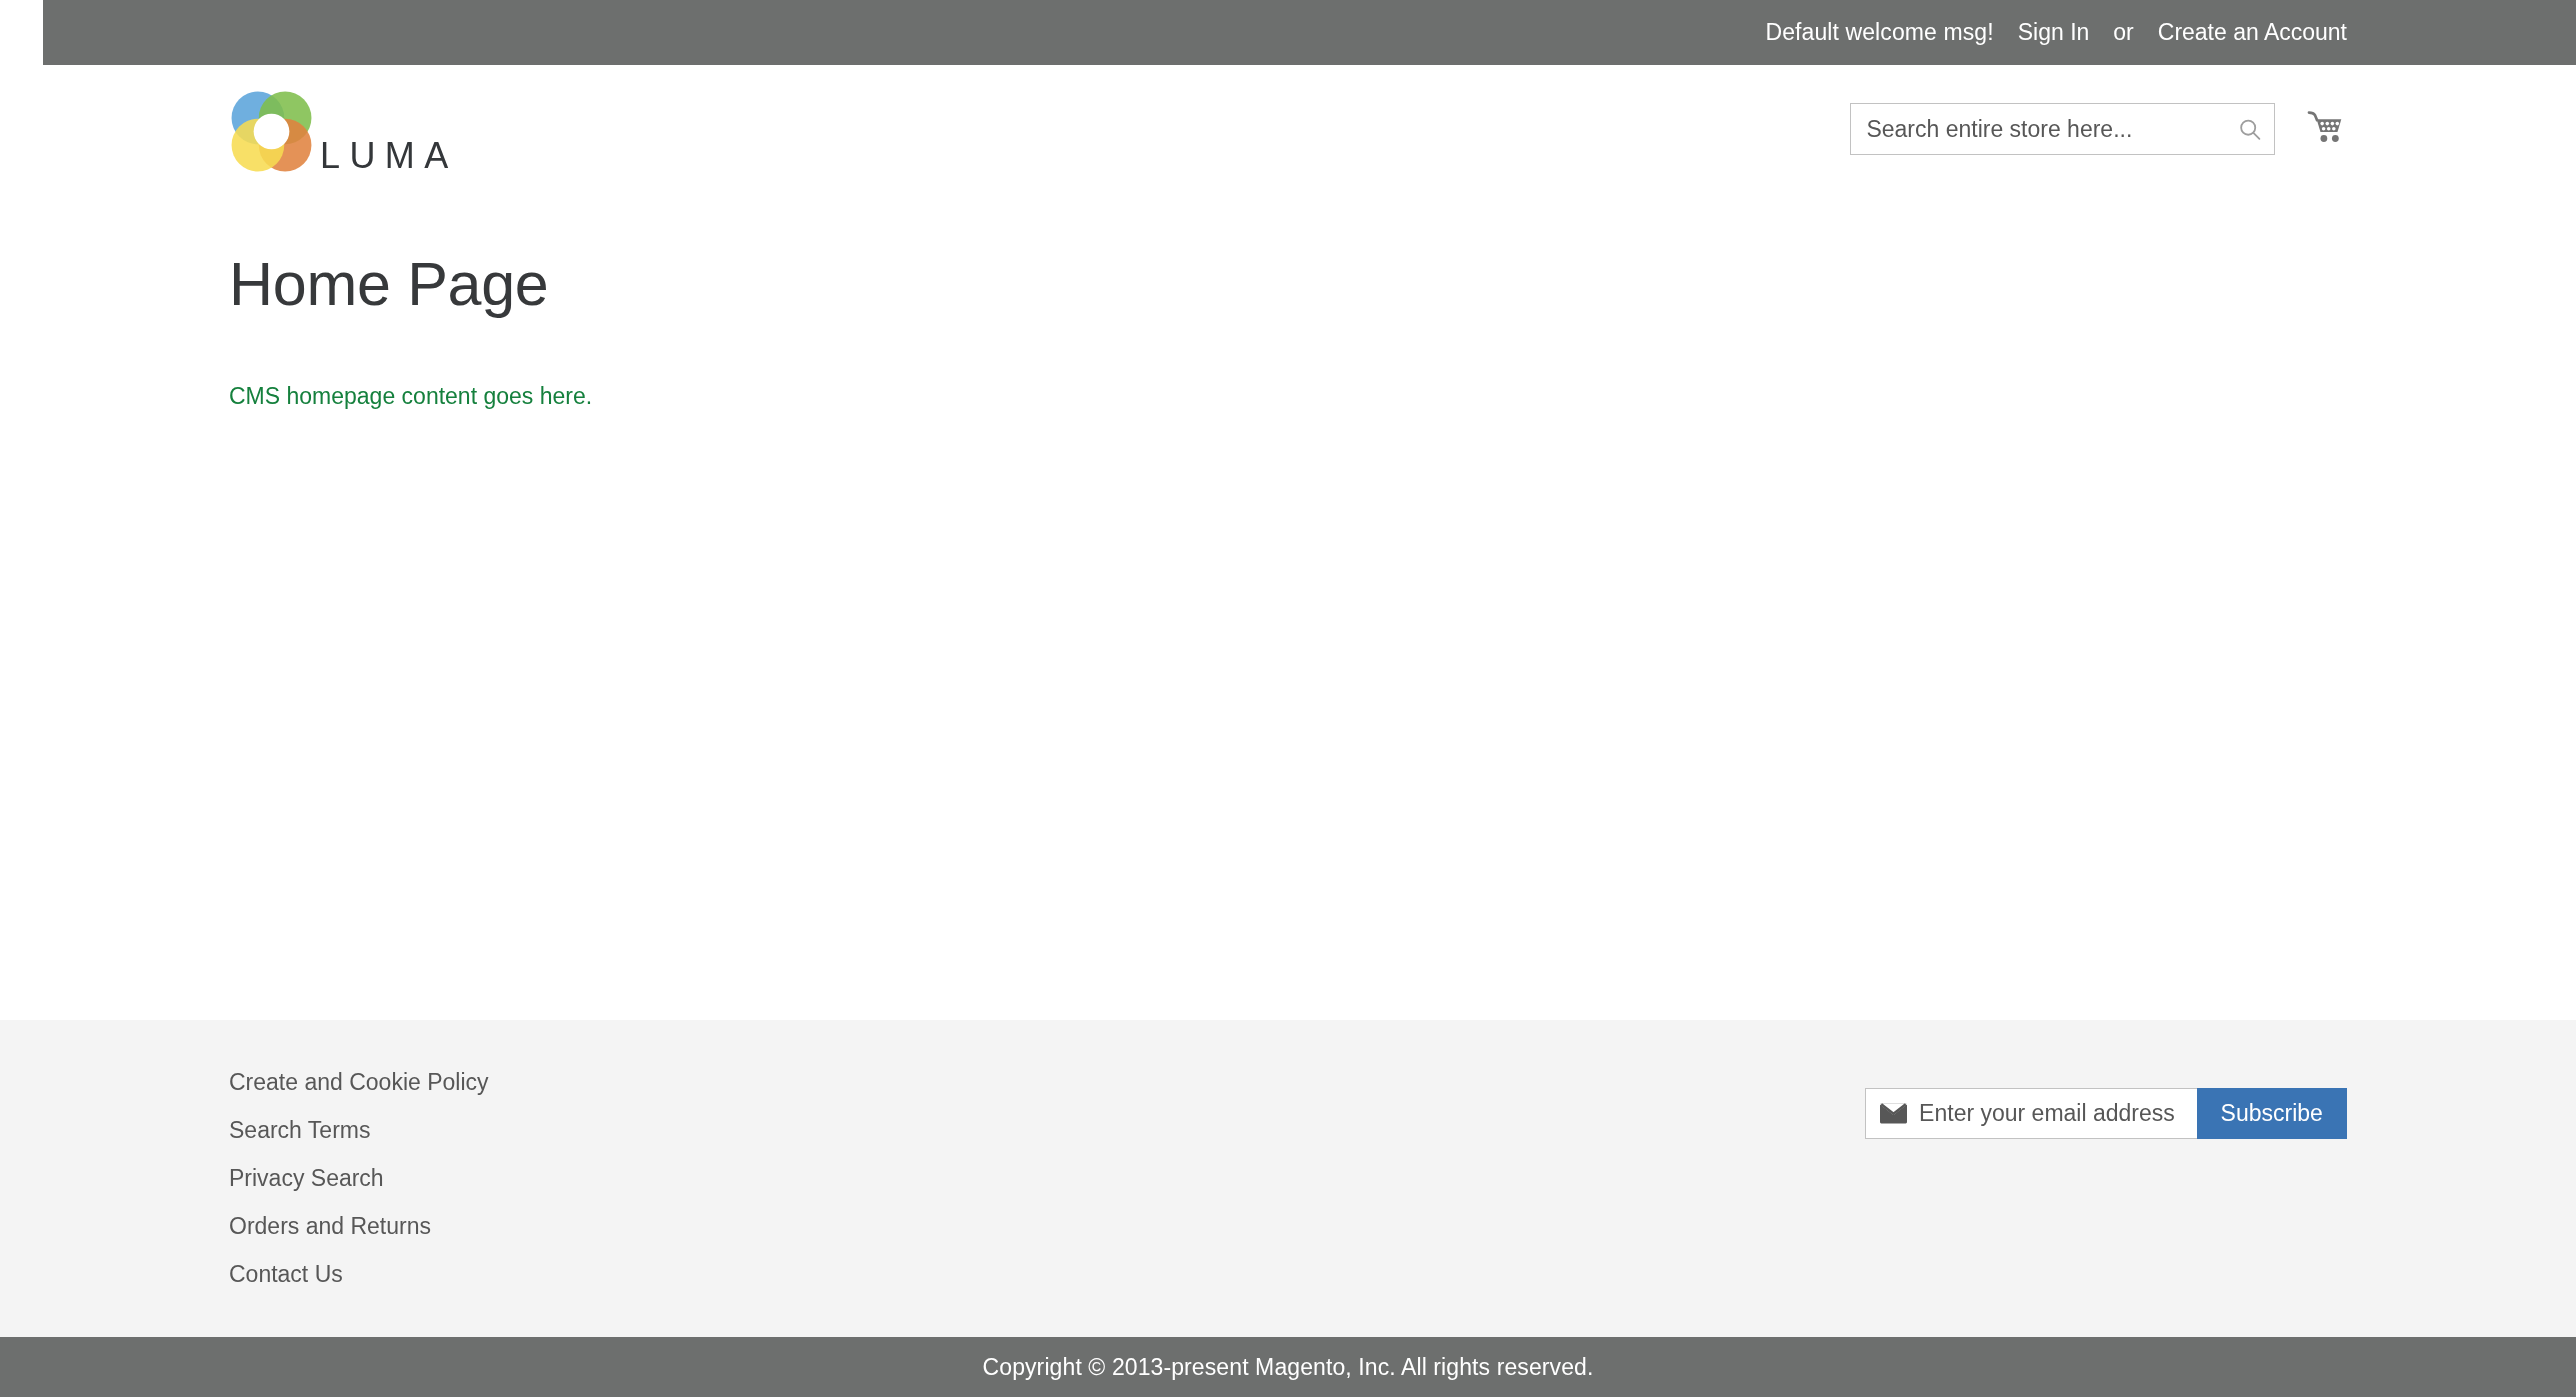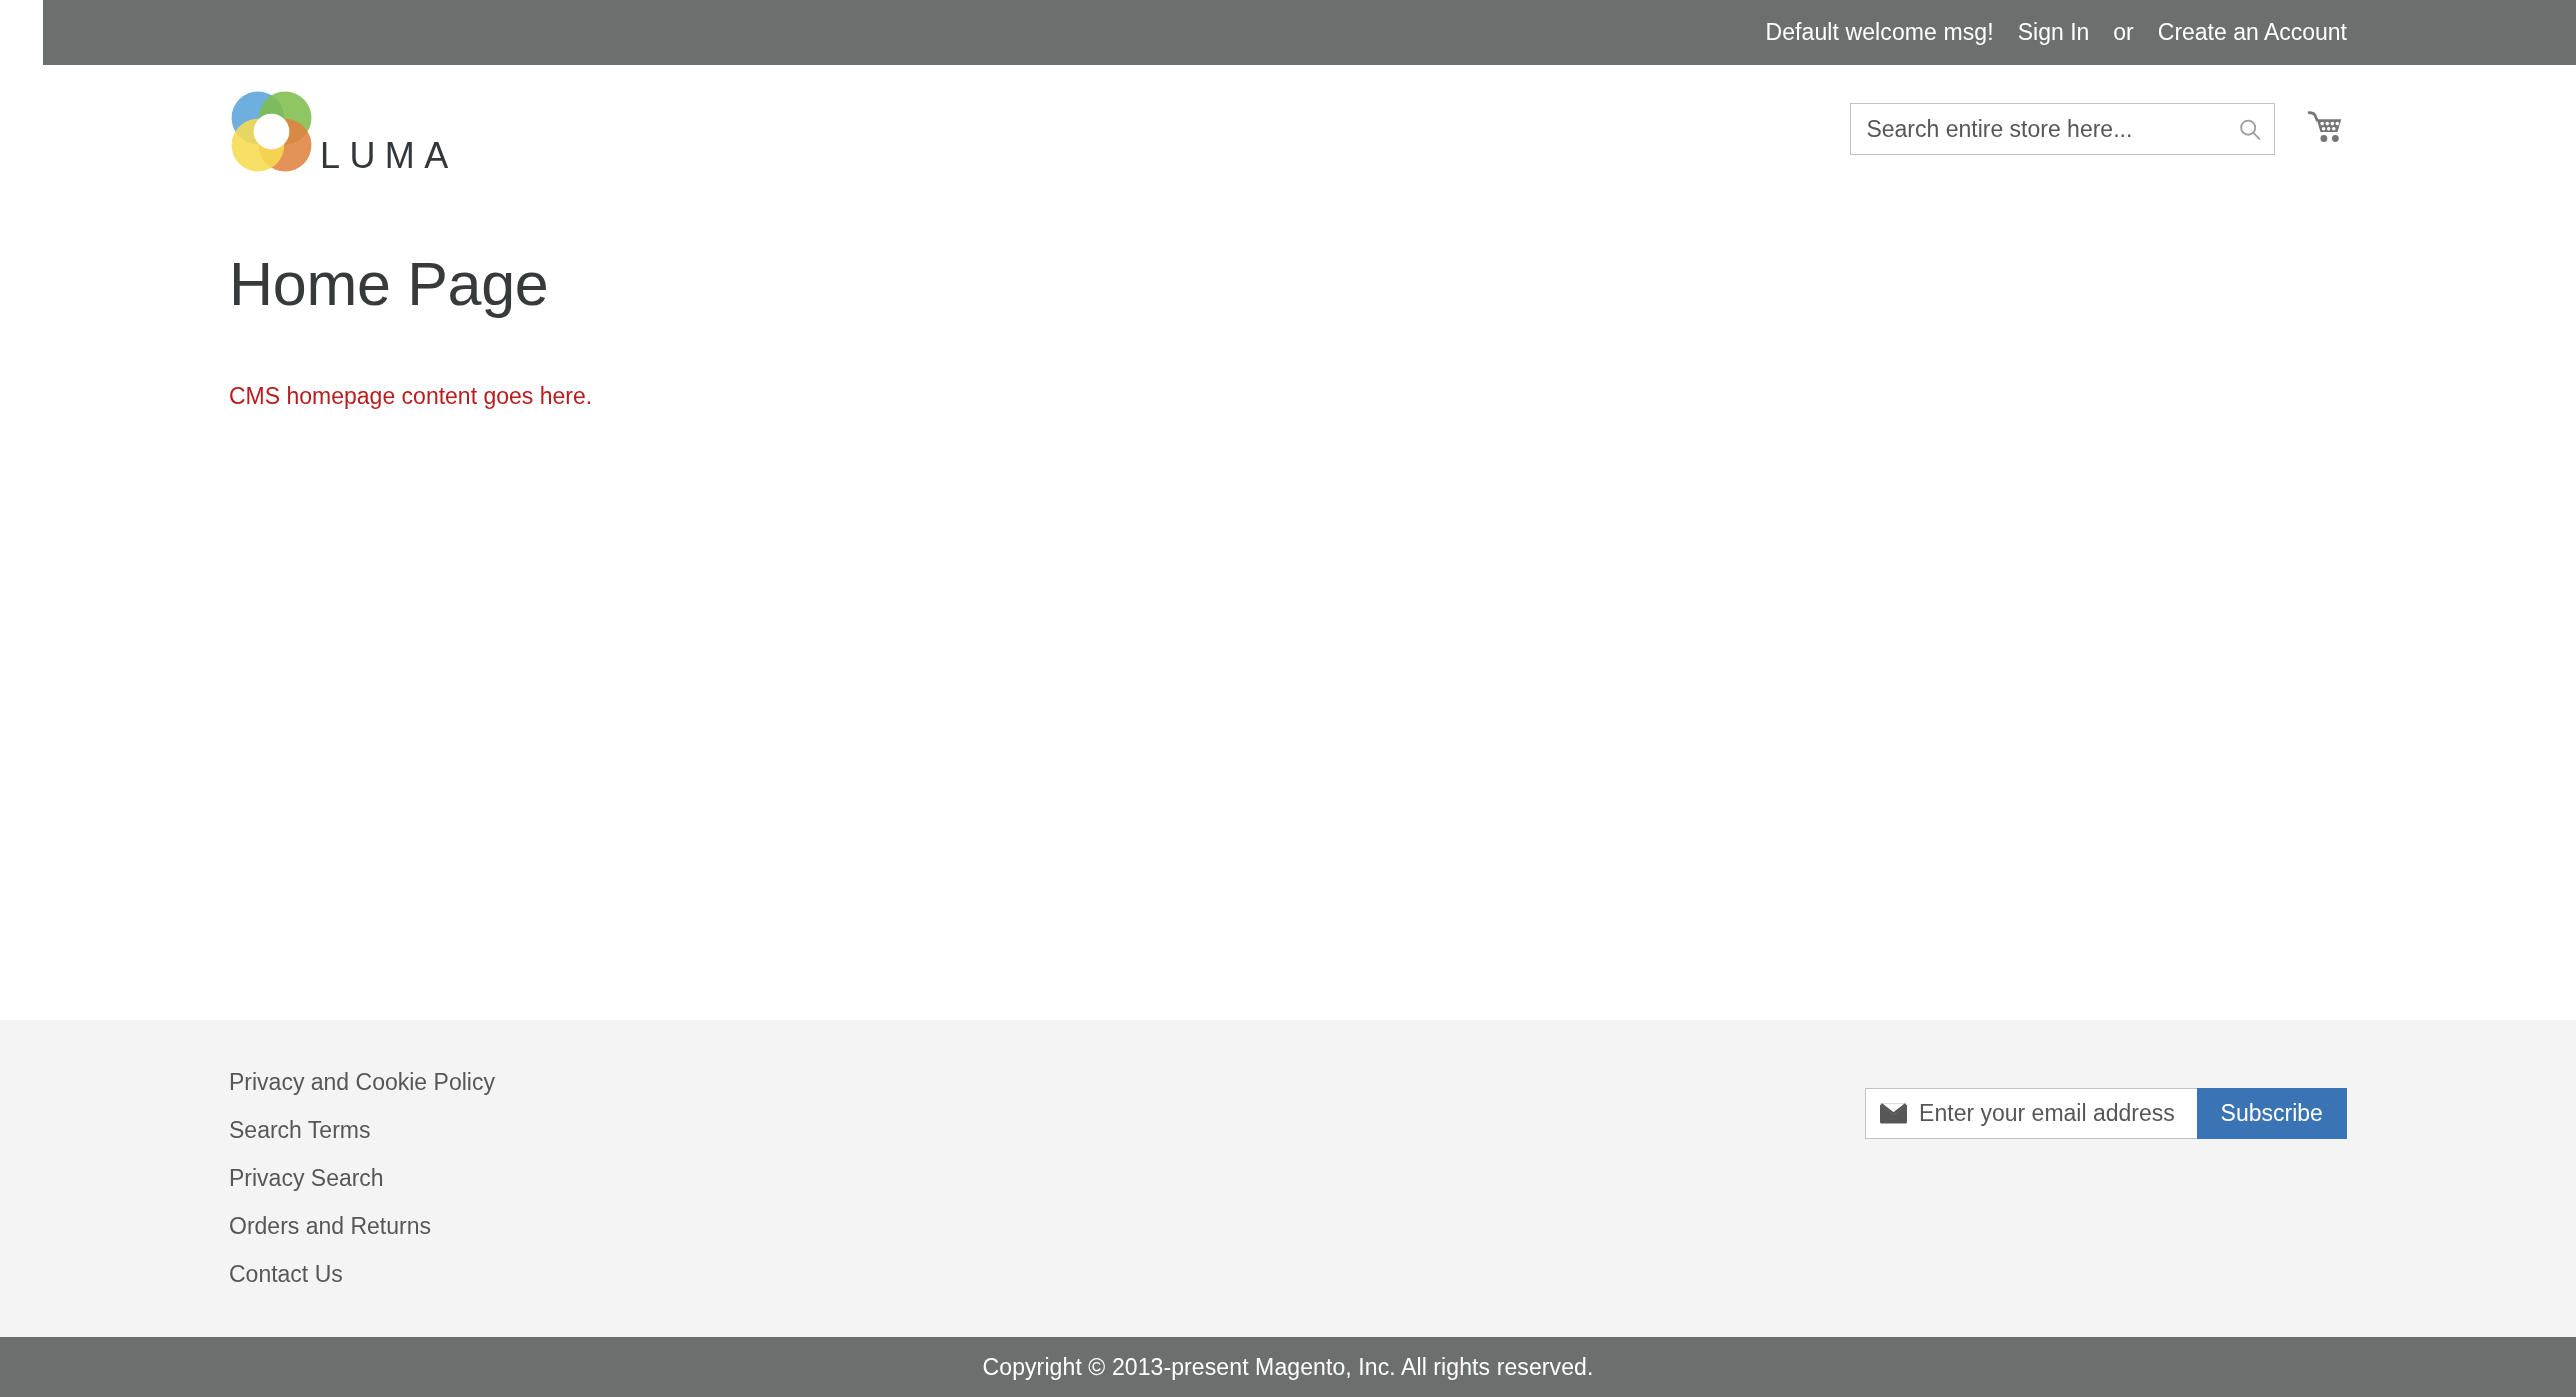--- a/index.html
+++ b/index.html
@@ -162,21 +162,21 @@
   .page-title {
     font-size: 61px;
     font-weight: 300;
     color: #37393b;
     line-height: 1;
     margin-top: 53px;
     letter-spacing: -0.3px;
   }
   .cms-content {
     font-size: 23px;
-    color: #b91c1c;
+    color: #15803d;
     margin-top: 65px;
     line-height: 1.4;
   }
 
   
   .footer {
     background: #f4f4f4;
     height: 317px;
     flex: 0 0 auto;
     position: relative;
@@ -317,21 +317,21 @@
   </div>
 
   <div class="main">
     <h1 class="page-title">Home Page</h1>
     <p class="cms-content">CMS homepage content goes here.</p>
   </div>
 
   <div class="footer">
     <ul class="footer-links">
       <li>
-        <a class="footer-link" href="#">Privacy and Cookie Policy</a>
+        <a class="footer-link" href="#">Create and Cookie Policy</a>
       </li>
       <li>
         <a class="footer-link" href="#">Search Terms</a>
       </li>
       <li>
         <a class="footer-link" href="#">Privacy Search</a>
       </li>
       <li>
         <a class="footer-link" href="#">Orders and Returns</a>
       </li>

